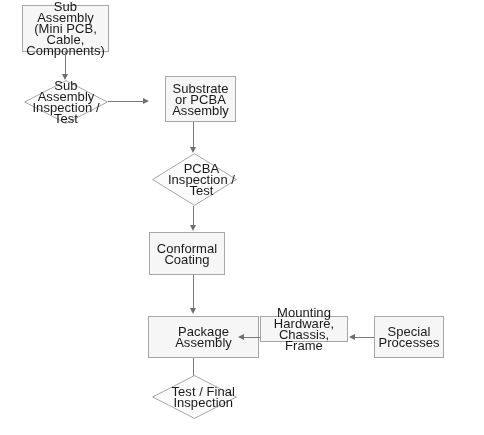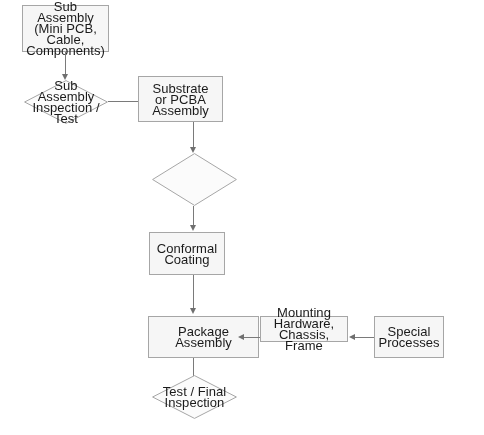--- a/index.html
+++ b/index.html
@@ -32,20 +32,21 @@
   .process {
     background: #f6f6f6;
     border: 1px solid #a6a6a6;
   }
   .process .label {
     padding: 0 4px;
     white-space: pre-line;
   }
   .decision {
     background: transparent;
+    justify-content: flex-end;
   }
   .decision .dia-shape {
     position: absolute;
     left: 0;
     top: 0;
     width: 100%;
     height: 100%;
   }
   .decision .label {
     position: relative;
@@ -96,33 +97,36 @@
     <svg class="dia-shape" viewBox="0 0 84 44" preserveAspectRatio="none">
       <polygon points="42,0.6 83.4,22 42,43.4 0.6,22" fill="#fbfbfb" stroke="#a6a6a6" stroke-width="1"></polygon>
     </svg>
     <span class="label">Sub Assembly
 Inspection / Test</span>
   </div>
 
   <div class="conn h" style="left:108px; top:101px; width:36px;"></div>
   <div class="arrow right" style="left:143px; top:97.5px;"></div>
 
-  <div class="node process" style="left:138px; top:76px; width:85px; height:46px;">
+  <div class="node process" style="left:165px; top:76px; width:71px; height:46px;">
     <span class="label">Substrate
 or PCBA
 Assembly</span>
   </div>
 
   <div class="conn v" style="left:193px; top:122px; height:27px;"></div>
   <div class="arrow down" style="left:189.5px; top:147px;"></div>
 
   <div class="node decision" style="left:152px; top:153px; width:85px; height:53px;">
     <svg class="dia-shape" viewBox="0 0 85 53" preserveAspectRatio="none">
       <polygon points="42.5,0.6 84.4,26.5 42.5,52.4 0.6,26.5" fill="#fbfbfb" stroke="#a6a6a6" stroke-width="1"></polygon>
     </svg>
+    <span class="label">PCBA
+Inspection /
+Test</span>
   </div>
 
   <div class="conn v" style="left:193px; top:206px; height:21px;"></div>
   <div class="arrow down" style="left:189.5px; top:225px;"></div>
 
   <div class="node process" style="left:149px; top:232px; width:76px; height:43px;">
     <span class="label">Conformal Coating</span>
   </div>
 
   <div class="conn v" style="left:193px; top:275px; height:35px;"></div>

